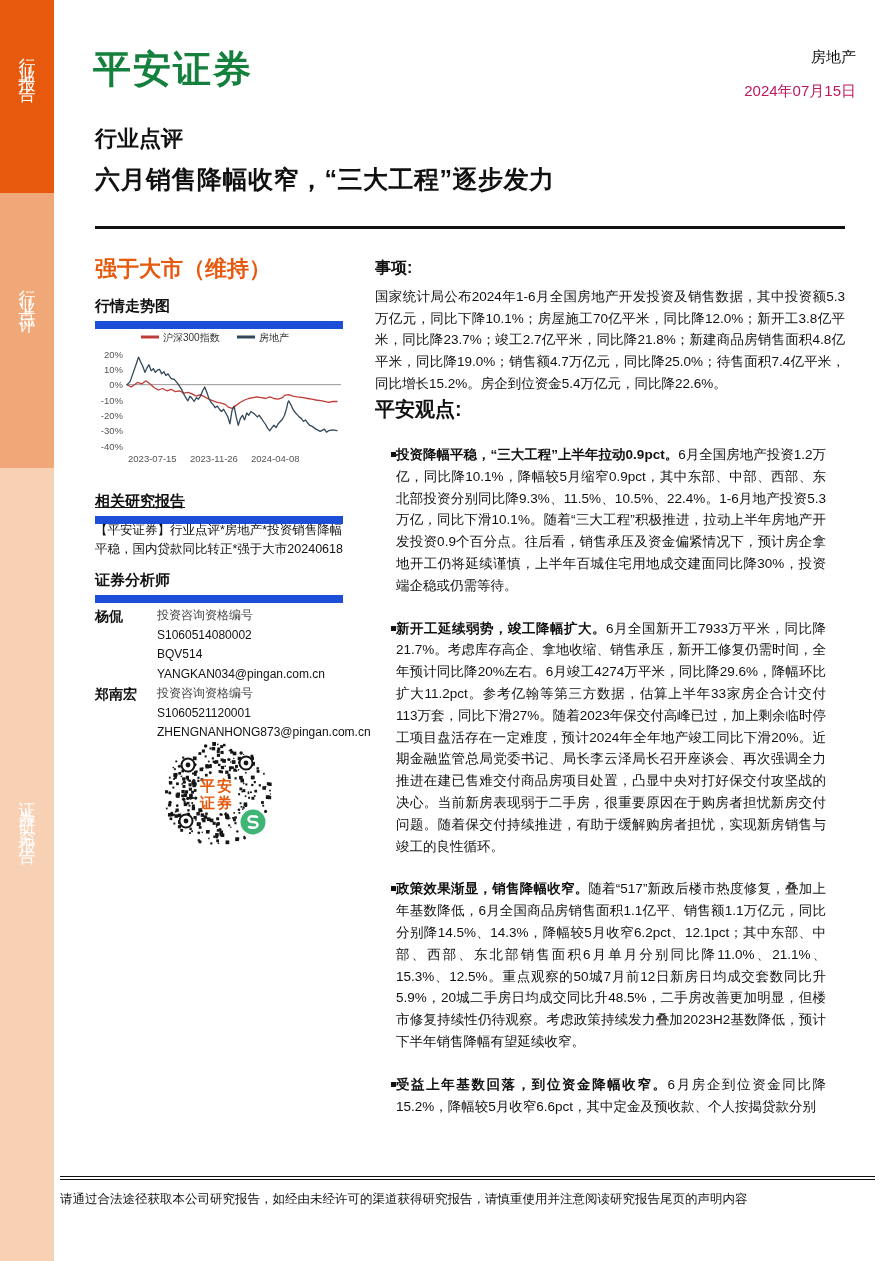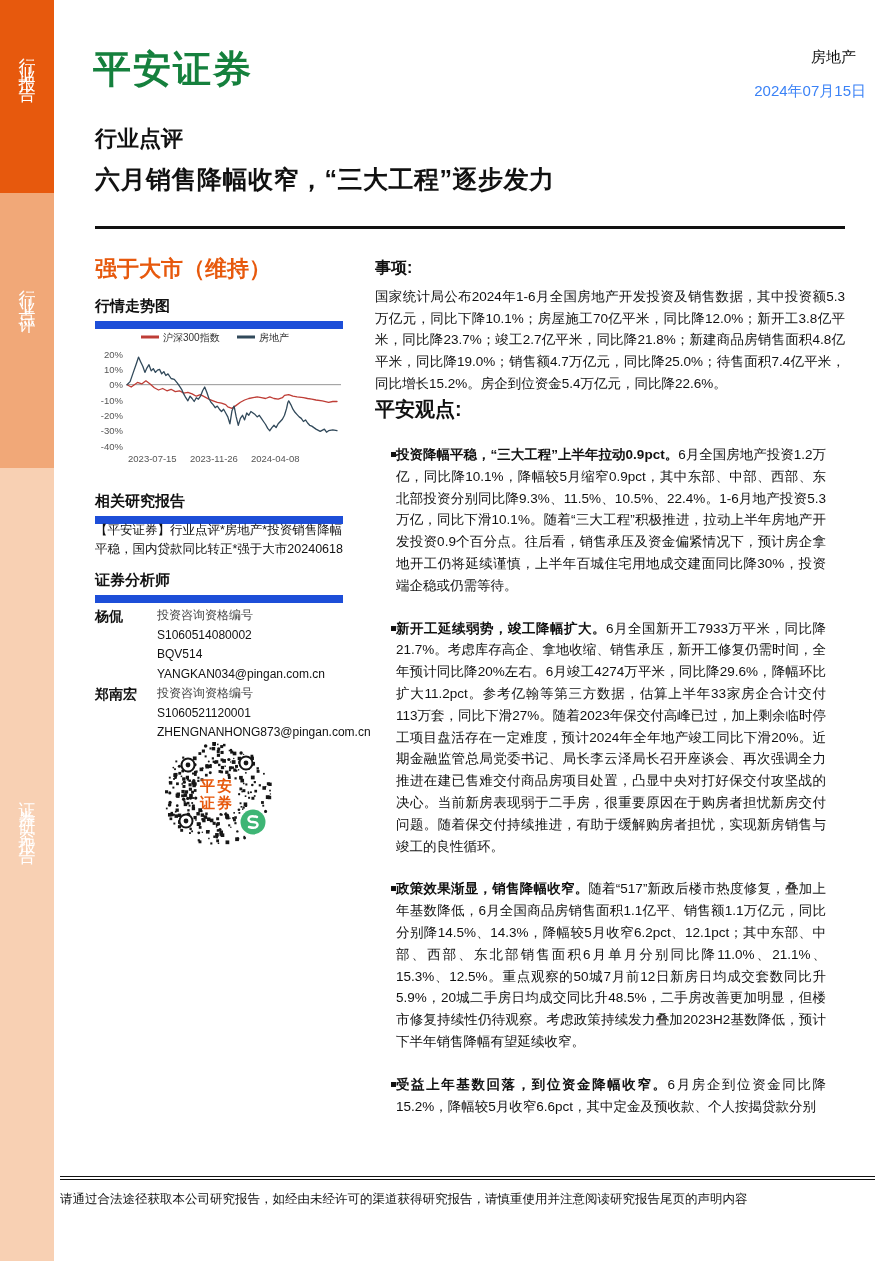--- a/index.html
+++ b/index.html
@@ -16,32 +16,32 @@
     position:absolute;left:27px;transform:translateX(-50%);
     writing-mode:vertical-rl;text-orientation:upright;
     color:#fff;font-size:17px;letter-spacing:9px;line-height:1;white-space:nowrap;
   }
   .side-label-1{top:44px;}
   .side-label-2{top:276px;}
   .side-label-3{top:788px;}
   
   .logo{position:absolute;left:93px;top:44px;font-size:38px;font-weight:900;color:#15803d;letter-spacing:2px;}
   .category{position:absolute;right:36px;top:48px;font-size:15px;color:#111;}
-  .date{position:absolute;right:26px;top:82px;font-size:15px;color:#3b82f6;}
+  .date{position:absolute;right:36px;top:82px;font-size:15px;color:#be185d;}
   .report-type{position:absolute;left:95px;top:124px;font-size:22px;font-weight:bold;}
   .title{position:absolute;left:95px;top:163px;font-size:25px;font-weight:bold;letter-spacing:.5px;}
   .header-rule{position:absolute;left:95px;top:226px;width:750px;height:2.5px;background:#111;}
   
   .rating{position:absolute;left:95px;top:254px;font-size:22px;font-weight:bold;color:#E7590D;}
   .col-head{
     position:absolute;left:95px;width:248px;font-size:15px;font-weight:bold;
     padding-bottom:5px;border-bottom:8px solid #1d4ed8;
   }
   .chart-head{top:297px;}
-  .related-head{top:492px;}
+  .related-head{top:492px;text-decoration:underline;}
   .analysts-head{top:571px;}
   .chart-svg{position:absolute;left:95px;top:328px;}
   .related-list{position:absolute;left:95px;top:521px;width:256px;font-size:12.5px;line-height:18.5px;color:#111;}
   .analysts-list{position:absolute;left:95px;top:606px;width:262px;}
   .analyst-row{display:flex;align-items:flex-start;}
   .analyst-name{width:62px;font-size:14px;font-weight:bold;padding-top:2px;flex:none;}
   .analyst-details{font-size:12px;line-height:19.5px;}
   .cred-label{color:#444;}
   .qr-wrap{position:absolute;left:155px;top:738px;}
   

